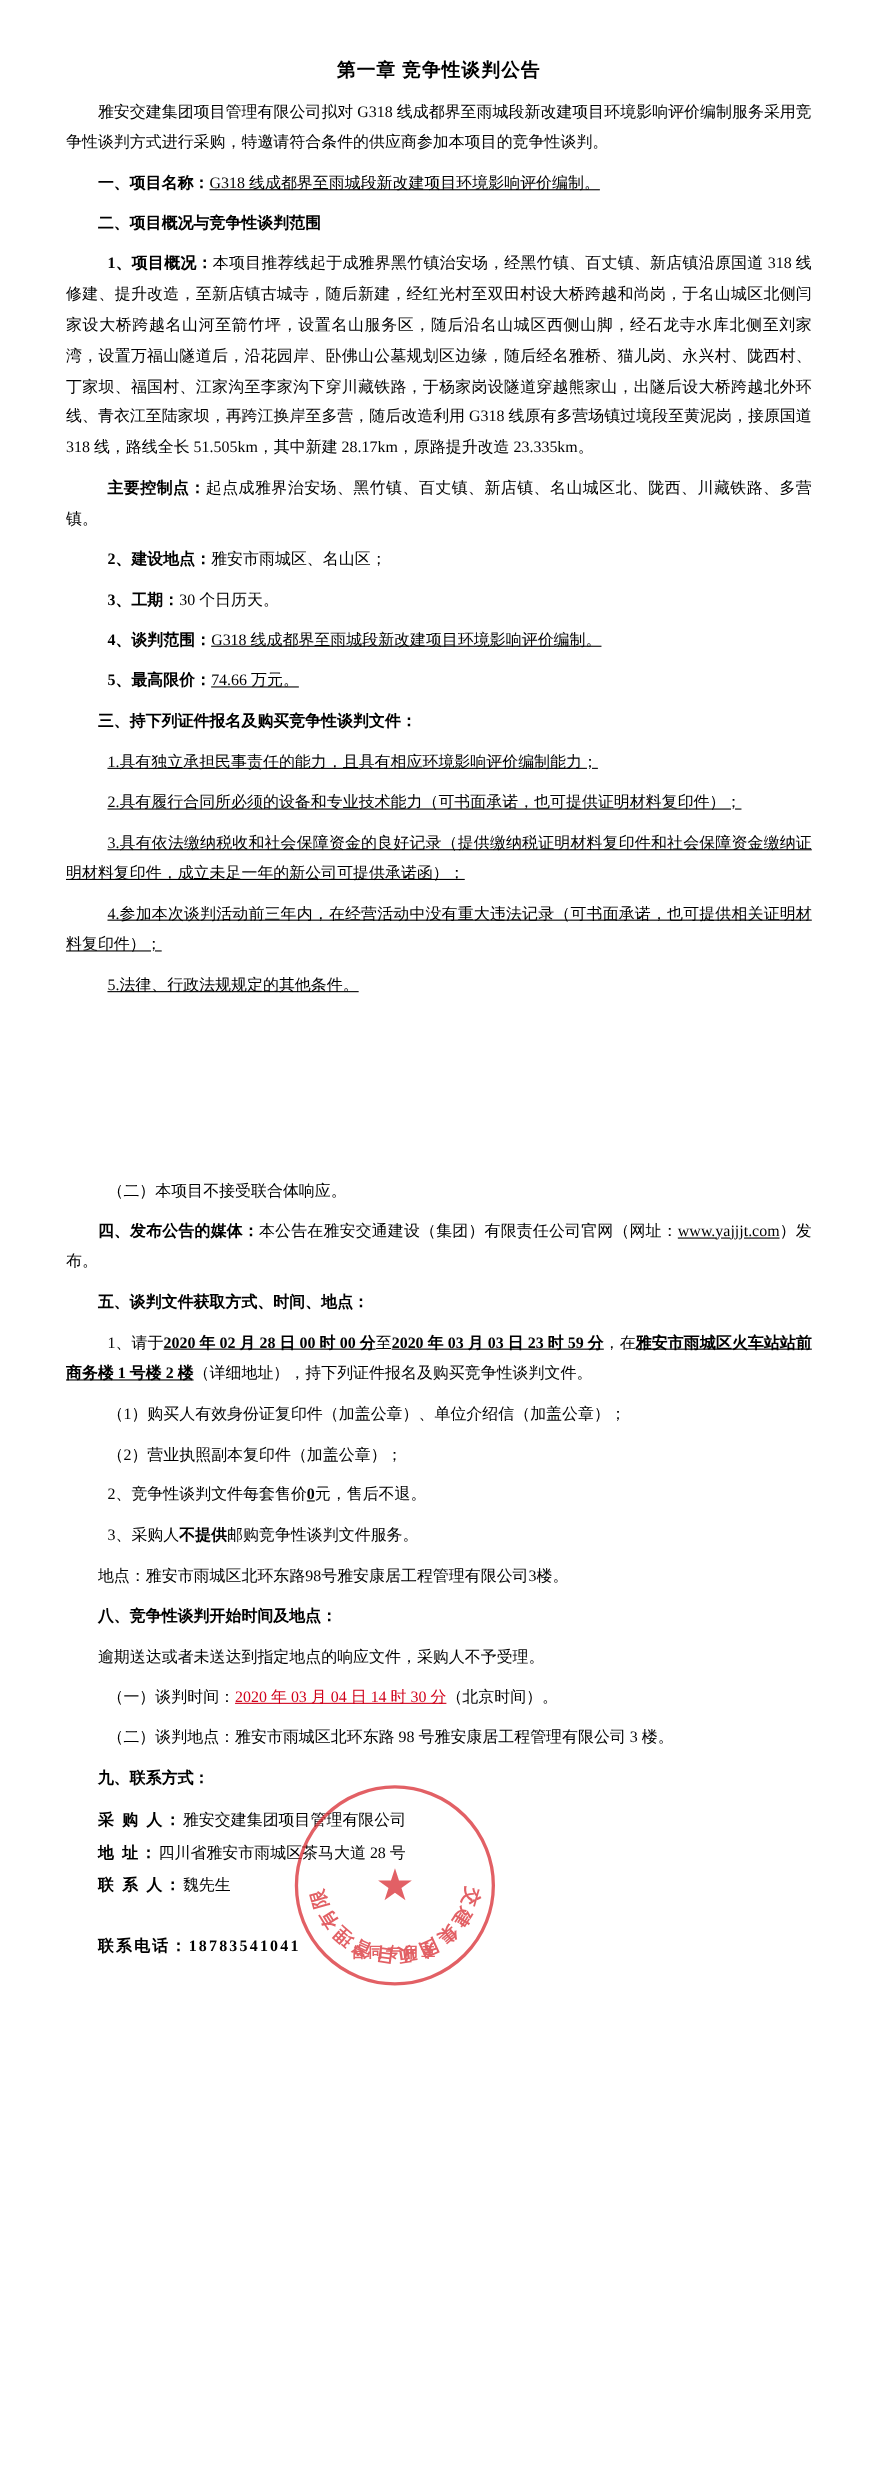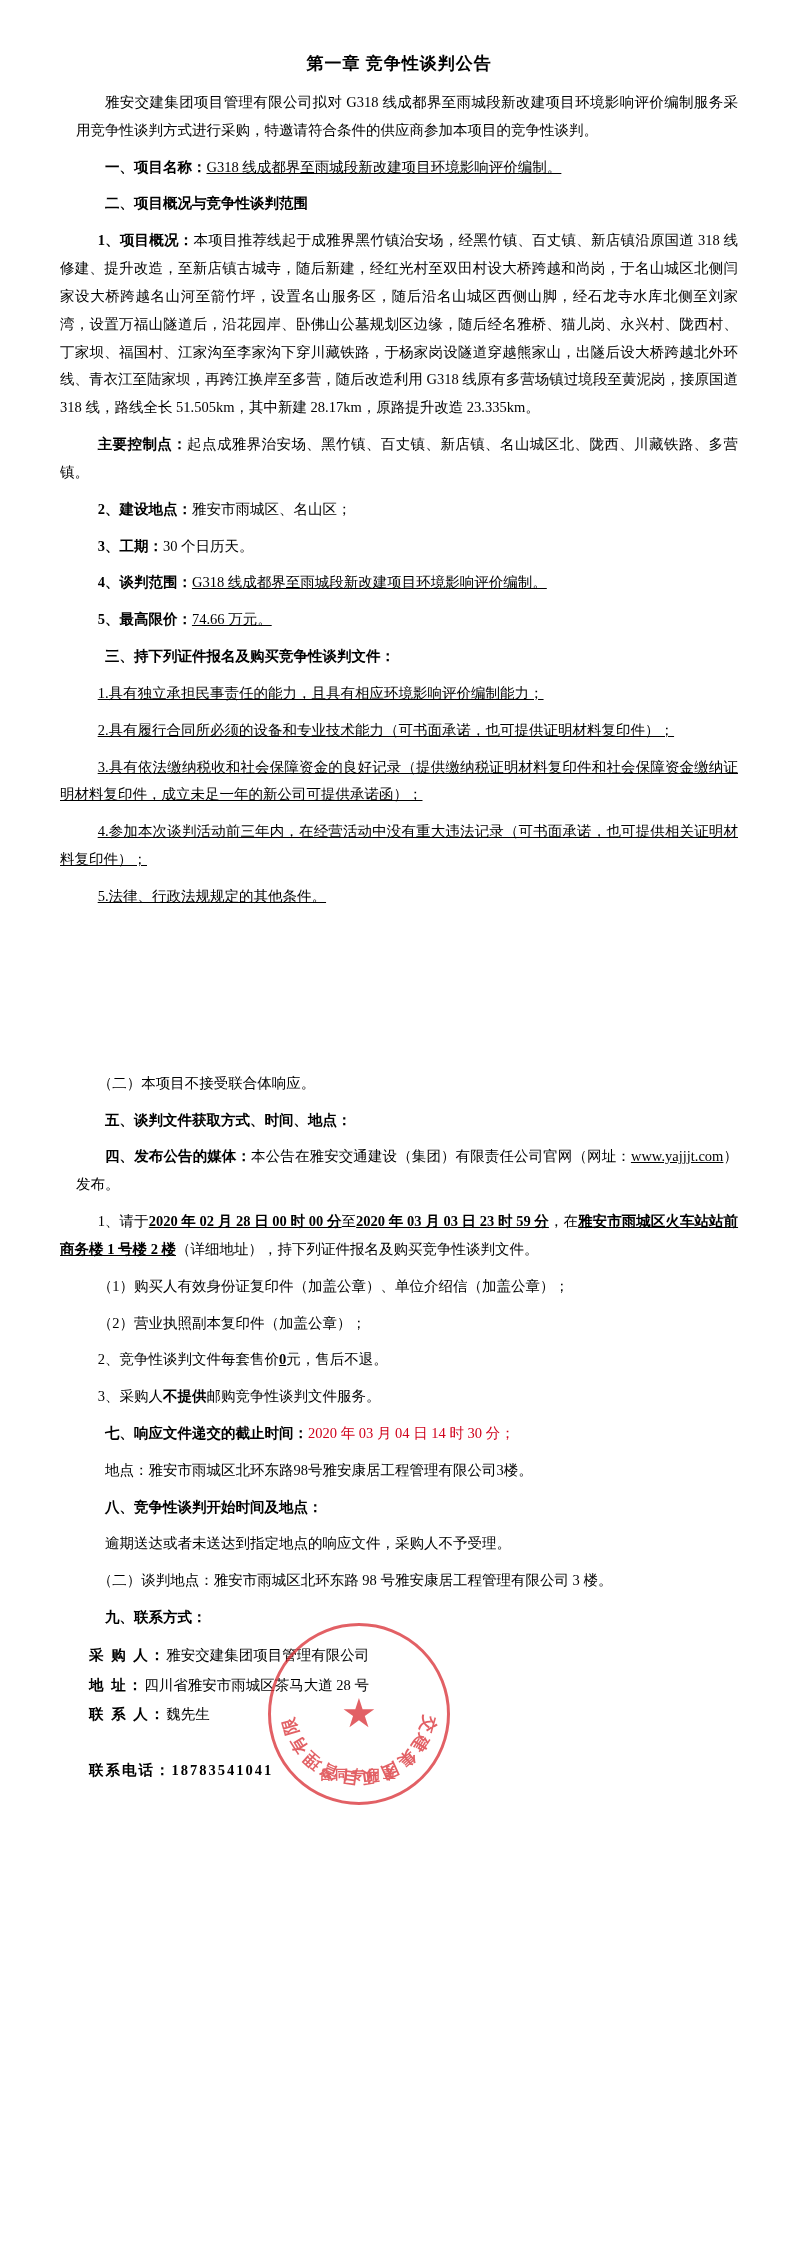--- a/index.html
+++ b/index.html
@@ -21,21 +21,21 @@
     font-weight:bold;
     letter-spacing:1px;
     margin:4px 0 14px 0;
   }
   p{
     margin:0 0 9px 0;
     font-size:14.5px;
     line-height:1.92;
     text-align:justify;
   }
-  .ind2{text-indent:2em;margin-left:16px;}
+  .ind2{text-indent:2em;}
   .ind3{text-indent:2.6em;}
   .b{font-weight:bold;}
   .u{text-decoration:underline;}
   .red{color:#d0021b;}
   .gap-big{height:150px;}
   .gap-mid{height:26px;}
   .contact{
     position:relative;
     margin-top:6px;
   }
@@ -134,50 +134,50 @@
   <p class="ind3 u">1.具有独立承担民事责任的能力，且具有相应环境影响评价编制能力；</p>
   <p class="ind3 u">2.具有履行合同所必须的设备和专业技术能力（可书面承诺，也可提供证明材料复印件）；</p>
   <p class="ind3 u">3.具有依法缴纳税收和社会保障资金的良好记录（提供缴纳税证明材料复印件和社会保障资金缴纳证明材料复印件，成立未足一年的新公司可提供承诺函）；</p>
   <p class="ind3 u">4.参加本次谈判活动前三年内，在经营活动中没有重大违法记录（可书面承诺，也可提供相关证明材料复印件）；</p>
   <p class="ind3 u">5.法律、行政法规规定的其他条件。</p>
 
   <div class="gap-big"></div>
 
   <p class="ind3">（二）本项目不接受联合体响应。</p>
 
-  <p class="ind2 b">五、谈判文件获取方式、时间、地点：</p>
-
   <p class="ind2">
     <span class="b">四、发布公告的媒体：</span><span>本公告在雅安交通建设（集团）有限责任公司官网（网址：</span><span class="u">www.yajjjt.com</span><span>）发布。</span>
   </p>
 
+  <p class="ind2 b">五、谈判文件获取方式、时间、地点：</p>
+
   <p class="ind3">
     <span>1、请于</span><span class="b u">2020 年 02 月 28 日 00 时 00 分</span><span>至</span><span class="b u">2020 年 03 月 03 日 23 时 59 分</span><span>，在</span><span class="b u">雅安市雨城区火车站站前商务楼 1 号楼 2 楼</span><span>（详细地址），持下列证件报名及购买竞争性谈判文件。</span>
   </p>
 
   <p class="ind3">（1）购买人有效身份证复印件（加盖公章）、单位介绍信（加盖公章）；</p>
   <p class="ind3">（2）营业执照副本复印件（加盖公章）；</p>
 
   <p class="ind3">
     <span>2、竞争性谈判文件每套售价</span><span class="u b">0</span><span>元，售后不退。</span>
   </p>
 
   <p class="ind3">
     <span>3、采购人</span><span class="b">不提供</span><span>邮购竞争性谈判文件服务。</span>
   </p>
 
-  <p class="ind2">
-    <span class="b">七、响应文件递交的截止时间：</span><span class="red">2020 年 03 月 04 日 14 时 30 分；</span>
-  </p>
 
   <p class="ind2">地点：雅安市雨城区北环东路98号雅安康居工程管理有限公司3楼。</p>
   <p class="ind2 b">八、竞争性谈判开始时间及地点：</p>
 
   <p class="ind2">逾期送达或者未送达到指定地点的响应文件，采购人不予受理。</p>
 
+  <p class="ind3">
+    <span>（一）谈判时间：</span><span class="red u">2020 年 03 月 04 日 14 时 30 分</span><span>（北京时间）。</span>
+  </p>
 
   <p class="ind3">（二）谈判地点：雅安市雨城区北环东路 98 号雅安康居工程管理有限公司 3 楼。</p>
 
   <p class="ind2 b">九、联系方式：</p>
 
   <div class="contact">
 
     <div class="seal">
       <svg class="arc" viewBox="0 0 176 176">
         <defs>

